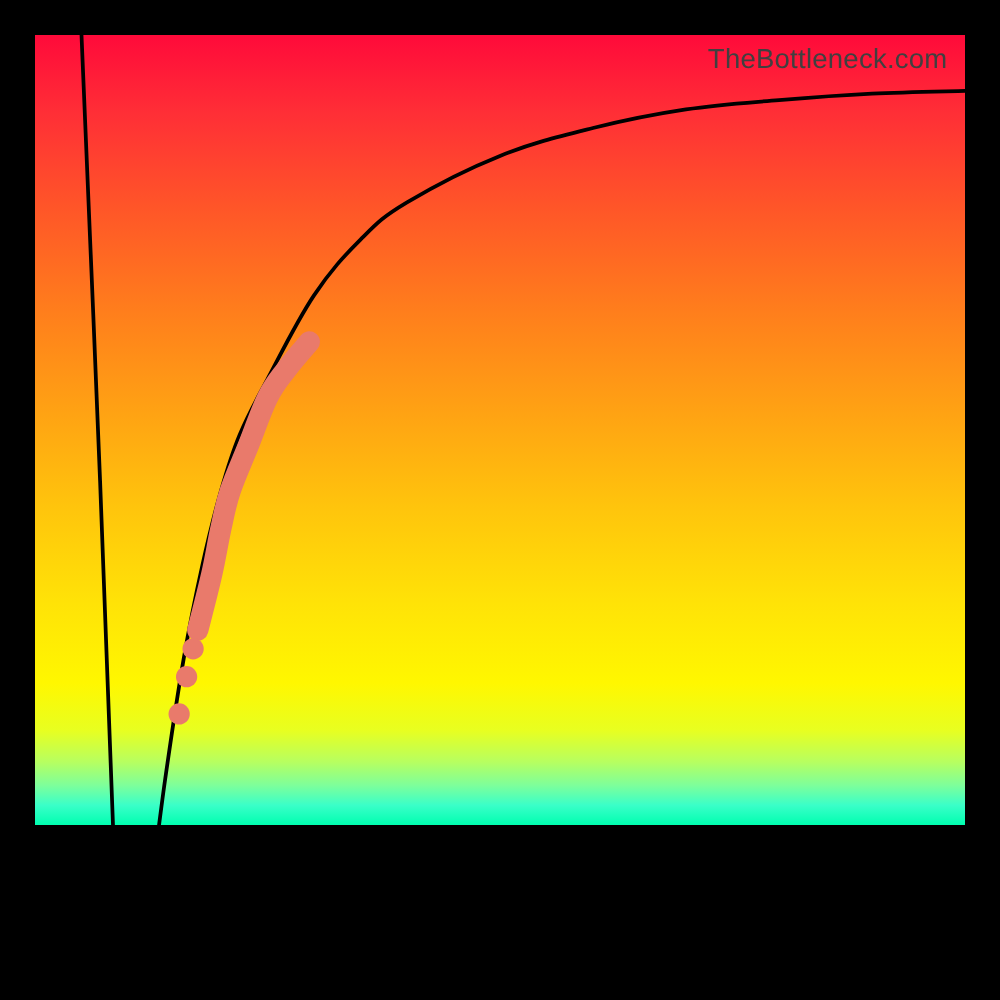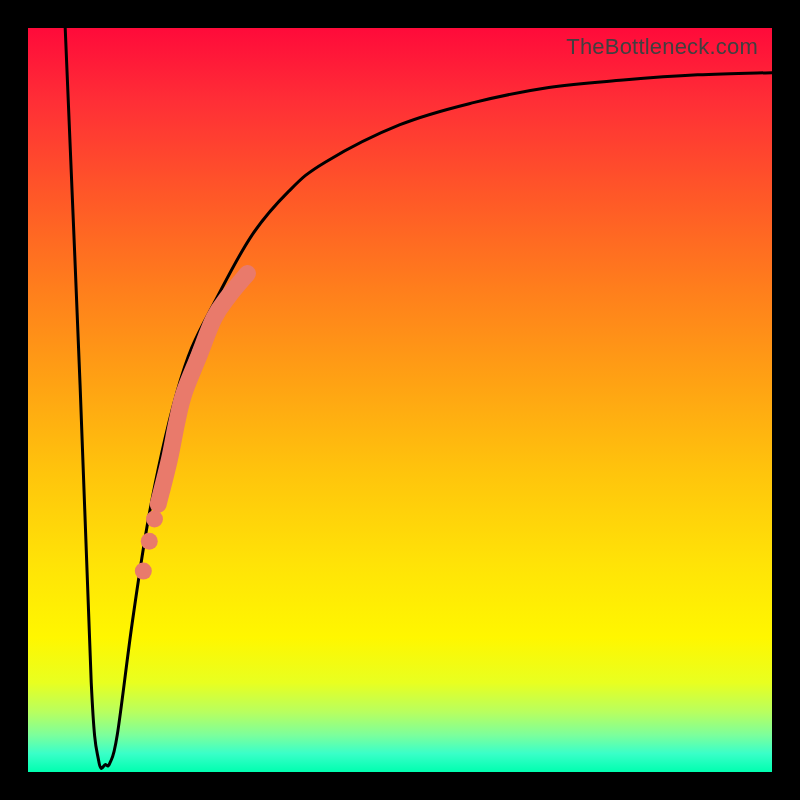--- a/index.html
+++ b/index.html
@@ -15,21 +15,21 @@
     position: relative;
     width: 800px;
     height: 800px;
     background: #000;
   }
   .plot {
     position: absolute;
     left: 28px;
     top: 28px;
     width: 744px;
-    height: 744px;
+    height: 632px;
     background: linear-gradient(
       to bottom,
       #ff0a3a 0%,
       #ff2f36 10%,
       #ff5628 22%,
       #ff7e1c 35%,
       #ffa313 48%,
       #ffc50c 60%,
       #ffe307 72%,
       #fff700 82%,

